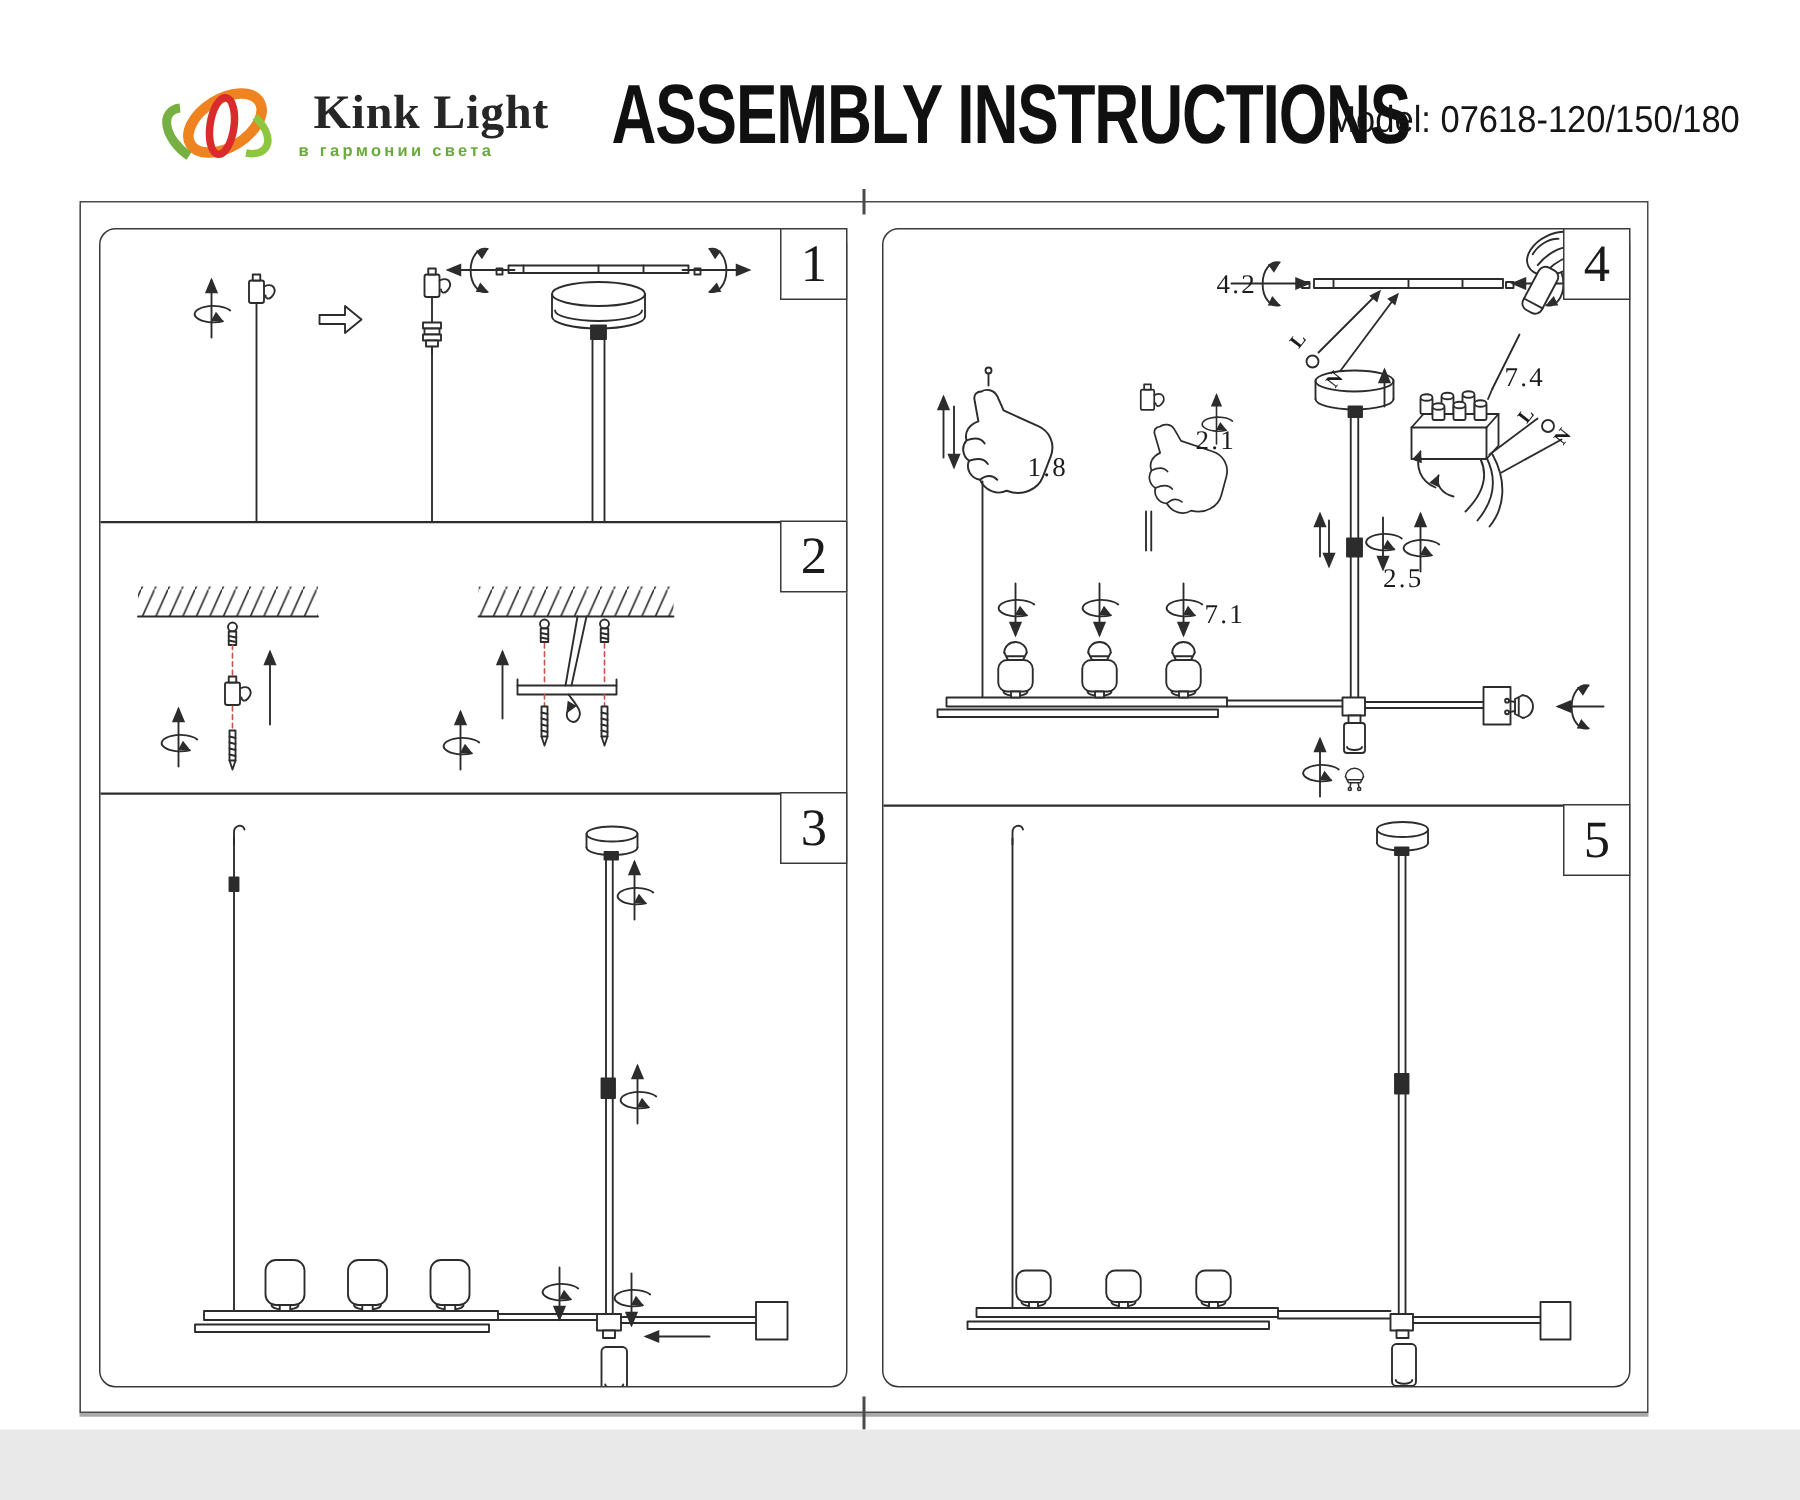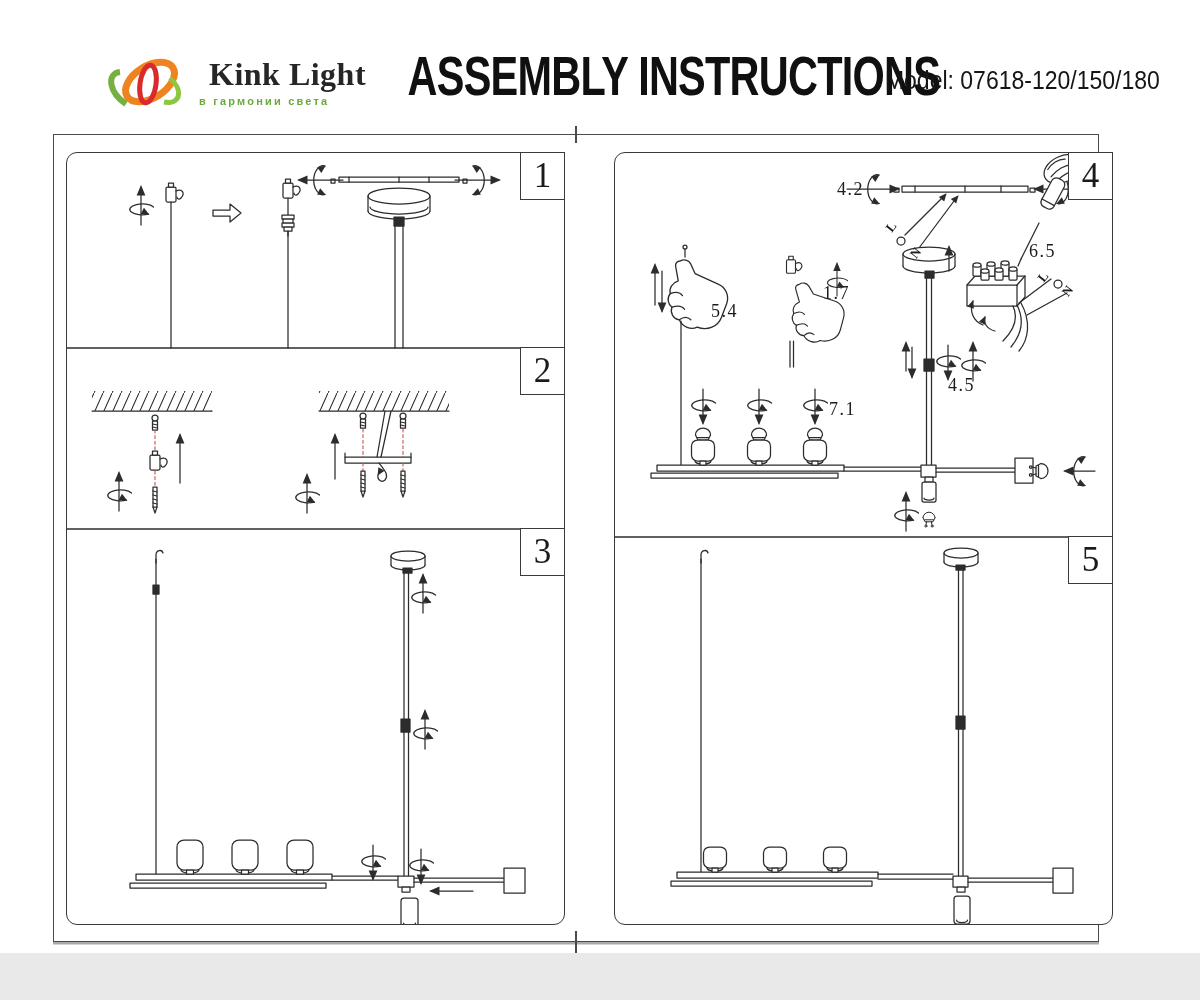--- a/index.html
+++ b/index.html
@@ -16,21 +16,21 @@
          transform:scaleX(.74);transform-origin:center;white-space:nowrap;}
   .model{position:absolute;right:40px;top:66px;font-size:25px;color:#151515;
          transform:scaleX(.92);transform-origin:right center;white-space:nowrap;}
   
   .sheet{position:absolute;left:53px;top:134px;width:1044px;height:806px;
          border:1.5px solid #4a4a4a;box-shadow:0 2.5px 0 #a9a9a9;}
   .tick{position:absolute;width:1.5px;background:#4a4a4a;left:521px;}
   .tick.t{top:-9px;height:17px;} .tick.b{bottom:-12px;height:22px;}
   .col{position:absolute;top:17px;width:497px;height:771px;border:1.6px solid #3a3a3a;
        border-radius:11px;background:#fff;}
-  .col.left{left:12px;} .col.right{left:560px;text-align:center;}
+  .col.left{left:12px;} .col.right{left:534px;text-align:center;}
   .col svg.draw{position:absolute;left:0;top:0;}
   .numbox{position:absolute;right:-1px;width:43px;height:46px;border:1.6px solid #3a3a3a;
           background:#fff;display:flex;align-items:center;justify-content:center;
           font-family:"Liberation Serif",serif;font-size:35px;color:#1a1a1a;}
   .slabel{position:absolute;font-family:"Liberation Serif",serif;font-size:18px;
           letter-spacing:1.5px;color:#1c1c1c;white-space:nowrap;}
   .wlabel{position:absolute;font-family:"Liberation Serif",serif;font-weight:bold;
           font-size:13px;color:#1c1c1c;}
   .bottom-strip{position:absolute;left:0;top:953px;width:1200px;height:47px;background:#e9e9e9;}
 </style>
@@ -453,24 +453,24 @@
             <line x1="353" y1="729" x2="438" y2="729"></line>
           <rect x="438" y="715" width="20" height="25" fill="#fff"></rect>
           <g>
             <rect x="339" y="743" width="16" height="28" rx="3" fill="#fff"></rect>
             <path d="M-5.5,0 A5.5,2.5 0 0 0 5.5,0" transform="translate(347,767)"></path>
           </g>
         </g>
       </svg>
 
       <div class="slabel" style="left:222px;top:26px">4.2</div>
-      <div class="slabel" style="left:414px;top:88px">6.5</div>
-      <div class="slabel" style="left:208px;top:130px">1.7</div>
-      <div class="slabel" style="left:96px;top:148px">5.4</div>
-      <div class="slabel" style="left:333px;top:222px">4.5</div>
+      <div class="slabel" style="left:414px;top:88px">7.4</div>
+      <div class="slabel" style="left:208px;top:130px">2.1</div>
+      <div class="slabel" style="left:96px;top:148px">1.8</div>
+      <div class="slabel" style="left:333px;top:222px">2.5</div>
       <div class="slabel" style="left:214px;top:246px">7.1</div>
 
       <div class="wlabel" style="left:272px;top:66px;transform:rotate(-52deg)">L</div>
       <div class="wlabel" style="left:296px;top:92px;transform:rotate(-52deg)">N</div>
       <div class="wlabel" style="left:424px;top:116px;transform:rotate(-52deg)">L</div>
       <div class="wlabel" style="left:448px;top:130px;transform:rotate(-52deg)">N</div>
 
       <div class="numbox" style="top:-1px">
           <span>4</span>
         </div>

